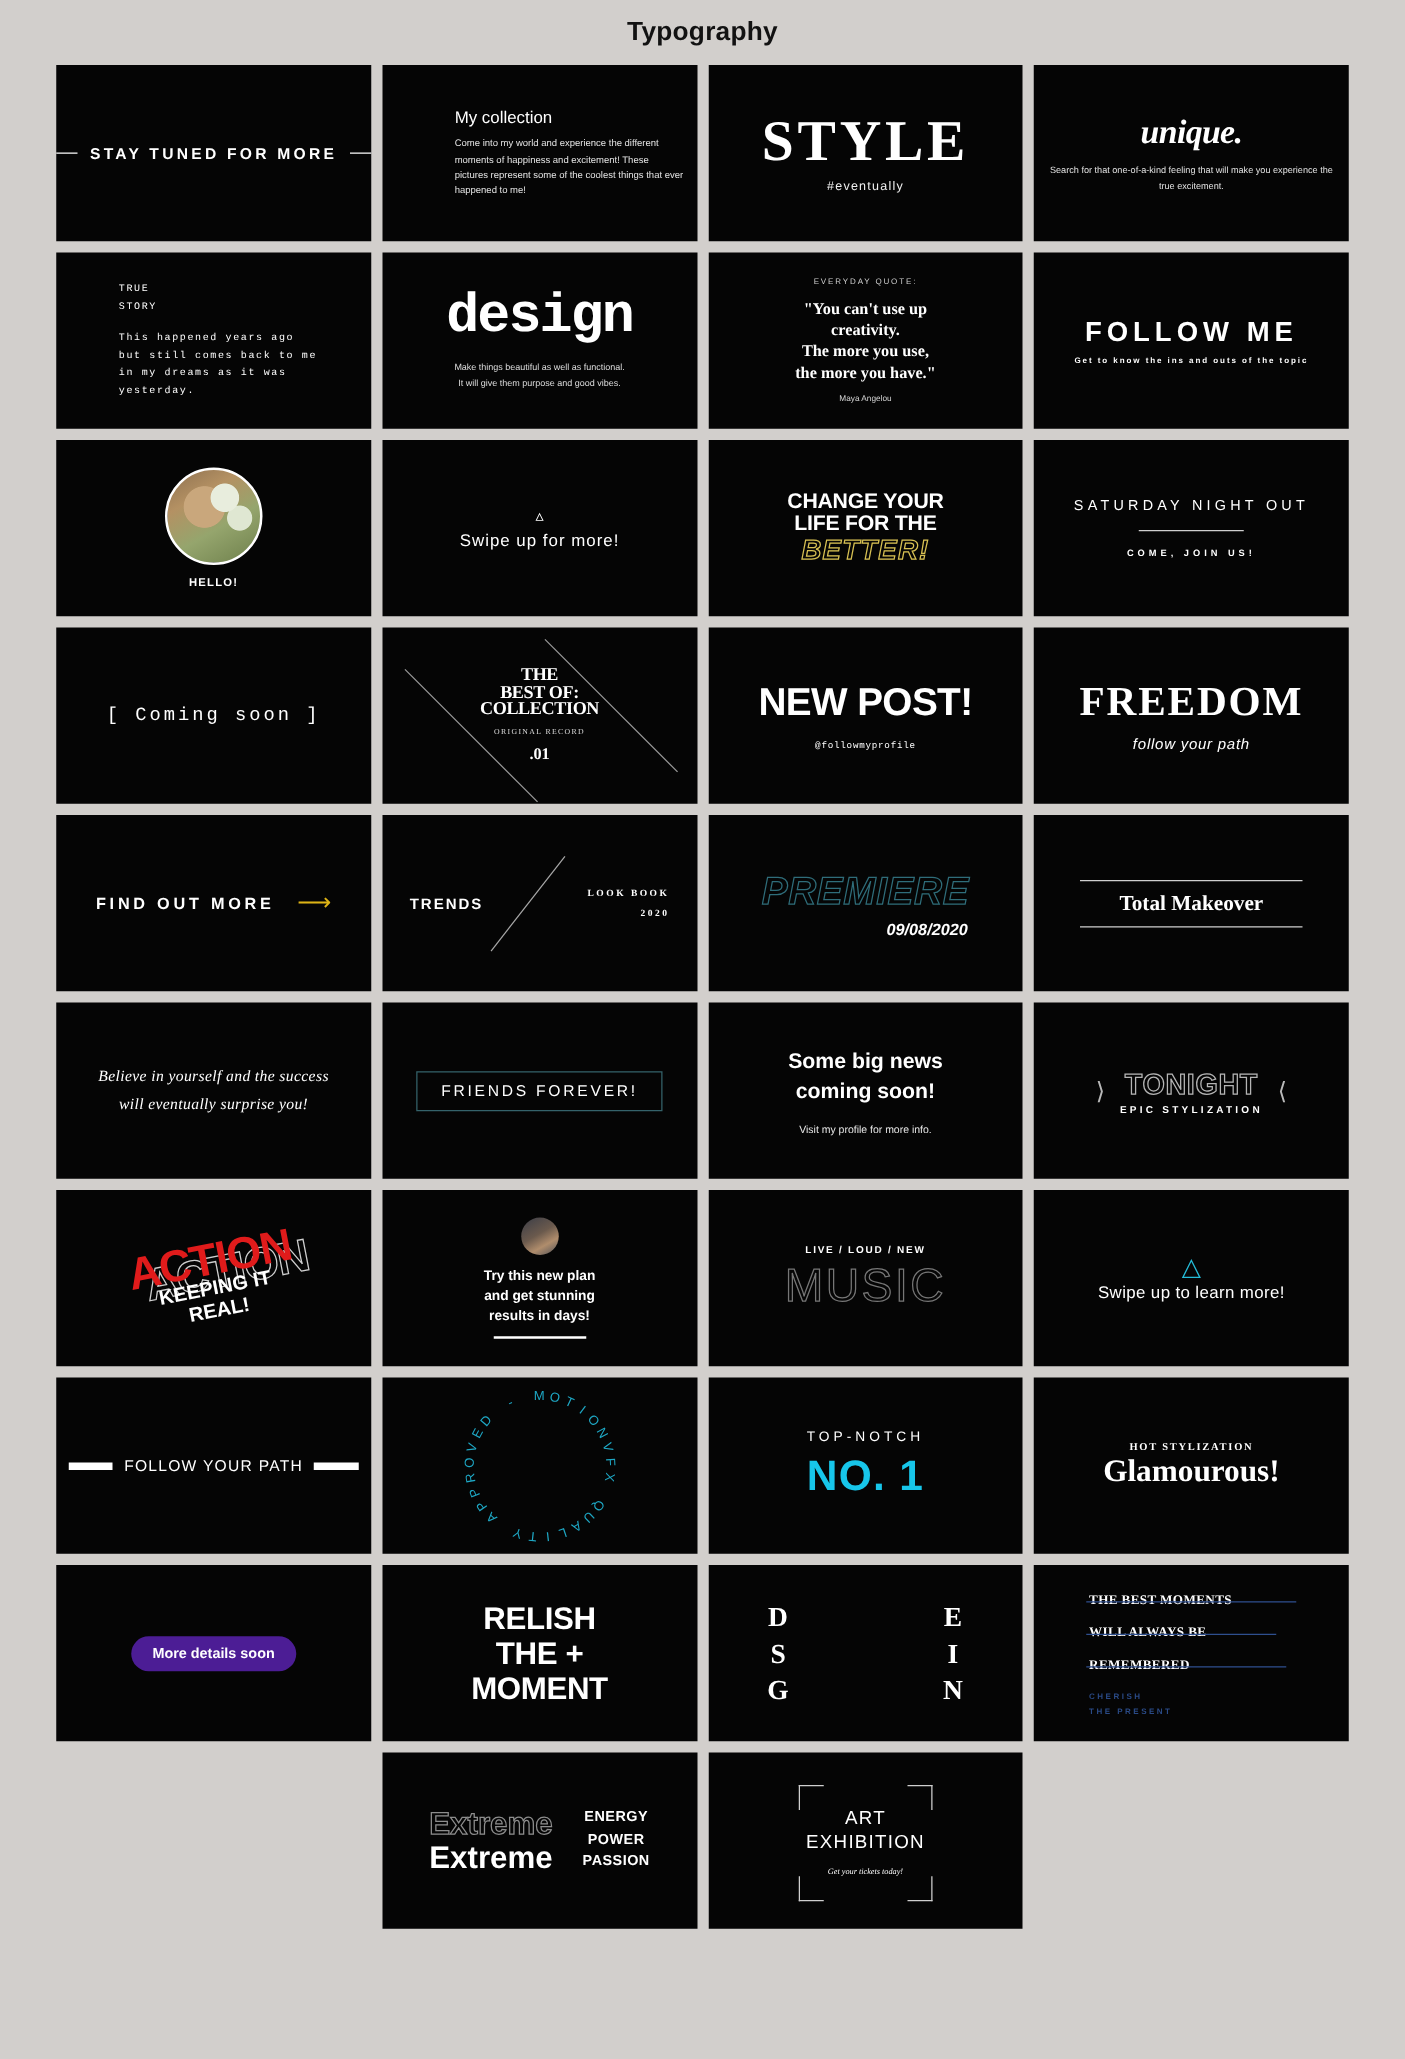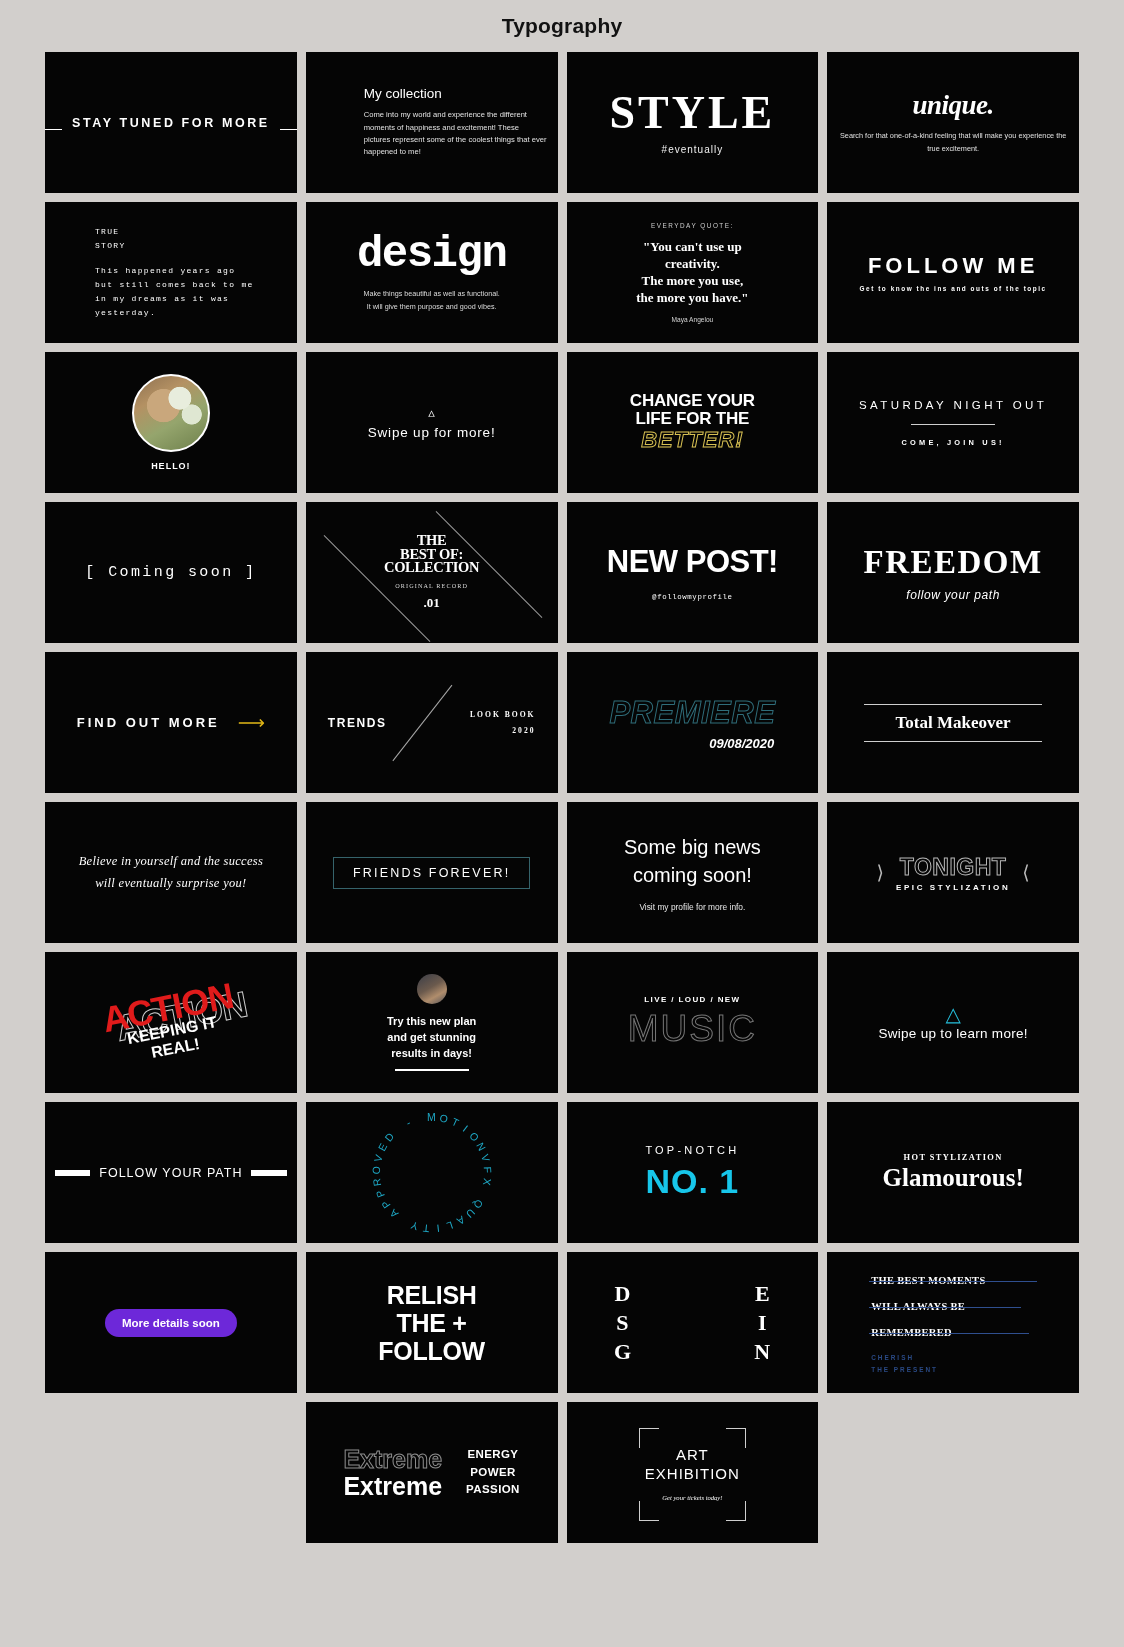--- a/index.html
+++ b/index.html
@@ -37,21 +37,21 @@
   }
   .cell.empty-slot { background: transparent; }
   .inner { text-align: center; width: 100%; padding: 0 10px; }
 
   
   .serif { font-family: "Liberation Serif", serif; }
   .mono  { font-family: "Liberation Mono", monospace; }
   .cond  { font-family: "Liberation Sans Narrow","Liberation Sans", sans-serif; }
 
   
-  .rule-row { display:flex; align-items:flex-end; justify-content:center; gap:10px; }
+  .rule-row { display:flex; align-items:center; justify-content:center; gap:10px; }
   .rule-row .bar { height:1px; background:#fff; width:44px; flex:0 0 auto; }
   .c1-txt { font-size:12.5px; letter-spacing:2.6px; font-weight:600; white-space:nowrap; }
 
   
   .c2 { text-align:left; padding-left:58px; }
   .c2 h3 { font-size:13.5px; font-weight:500; margin-bottom:8px; }
   .c2 p  { font-size:7.6px; line-height:1.62; color:#e3e3e3; }
 
   
   .c3-title { font-size:46px; letter-spacing:3px; line-height:1; font-weight:700; }
@@ -148,21 +148,21 @@
   .c20-title { font-size:17px; font-weight:bold; padding:8px 0; }
   .c20-rule { width:178px; height:1px; background:#cfcfcf; margin:0 auto; }
 
   
   .c21 { font-size:12.5px; font-style:italic; line-height:1.75; letter-spacing:0.3px; }
 
   
   .c22-box { display:inline-block; border:1px solid #35636b; padding:8px 19px; font-size:12.5px; letter-spacing:2.2px; }
 
   
-  .c23-title { font-size:20px; font-weight:normal; line-height:1.42; }
+  .c23-title { font-size:17px; font-weight:bold; line-height:1.42; }
   .c23-sub { font-size:8.4px; margin-top:13px; color:#e6e6e6; }
 
   
   .c24 { display:flex; align-items:center; justify-content:center; gap:12px; }
   .c24 .br { font-size:19px; color:#b9b9b9; font-weight:300;}
   .c24 .mid { text-align:center; }
   .c24 .t { font-size:23px; font-weight:bold; letter-spacing:0.5px; color:transparent; -webkit-text-stroke:1px #b5b5b5; }
   .c24 .s { font-size:8px; font-weight:bold; letter-spacing:2.6px; margin-top:2px; }
 
   
@@ -203,21 +203,21 @@
 
   
   .c31 .k { font-size:11px; letter-spacing:3.2px; }
   .c31 .n { font-size:34px; font-weight:bold; color:#17c6ea; letter-spacing:1px; margin-top:6px; }
 
   
   .c32 .k { font-size:8.4px; font-weight:bold; letter-spacing:1.4px; }
   .c32 .t { font-size:25px; font-weight:bold; margin-top:2px; }
 
   
-  .pill { display:inline-block; background:#6d28d9; color:#fff; font-size:11.5px; font-weight:bold;
+  .pill { display:inline-block; background:#4c1d95; color:#fff; font-size:11.5px; font-weight:bold;
     padding:8px 17px; border-radius:20px; }
 
   
   .c34 { font-size:25px; font-weight:bold; line-height:1.12; letter-spacing:-0.3px; }
 
   
   .c35 { display:grid; grid-template-columns:1fr 1fr; gap:2px 48px; justify-items:center; font-size:22px; font-weight:bold; line-height:1.24; }
 
   
   .c36 { text-align:left; padding-left:44px; }
@@ -551,21 +551,21 @@
   <div class="cell">
     <div class="inner">
       <span class="pill">More details soon</span>
     </div>
   </div>
 
   <div class="cell">
     <div class="inner c34 cond">
       <div>RELISH</div>
       <div>THE +</div>
-      <div>FOLLOW</div>
+      <div>MOMENT</div>
     </div>
   </div>
 
   <div class="cell">
     <div class="inner c35 serif">
       <span>D</span>
       <span>E</span>
       <span>S</span>
       <span>I</span>
       <span>G</span>

